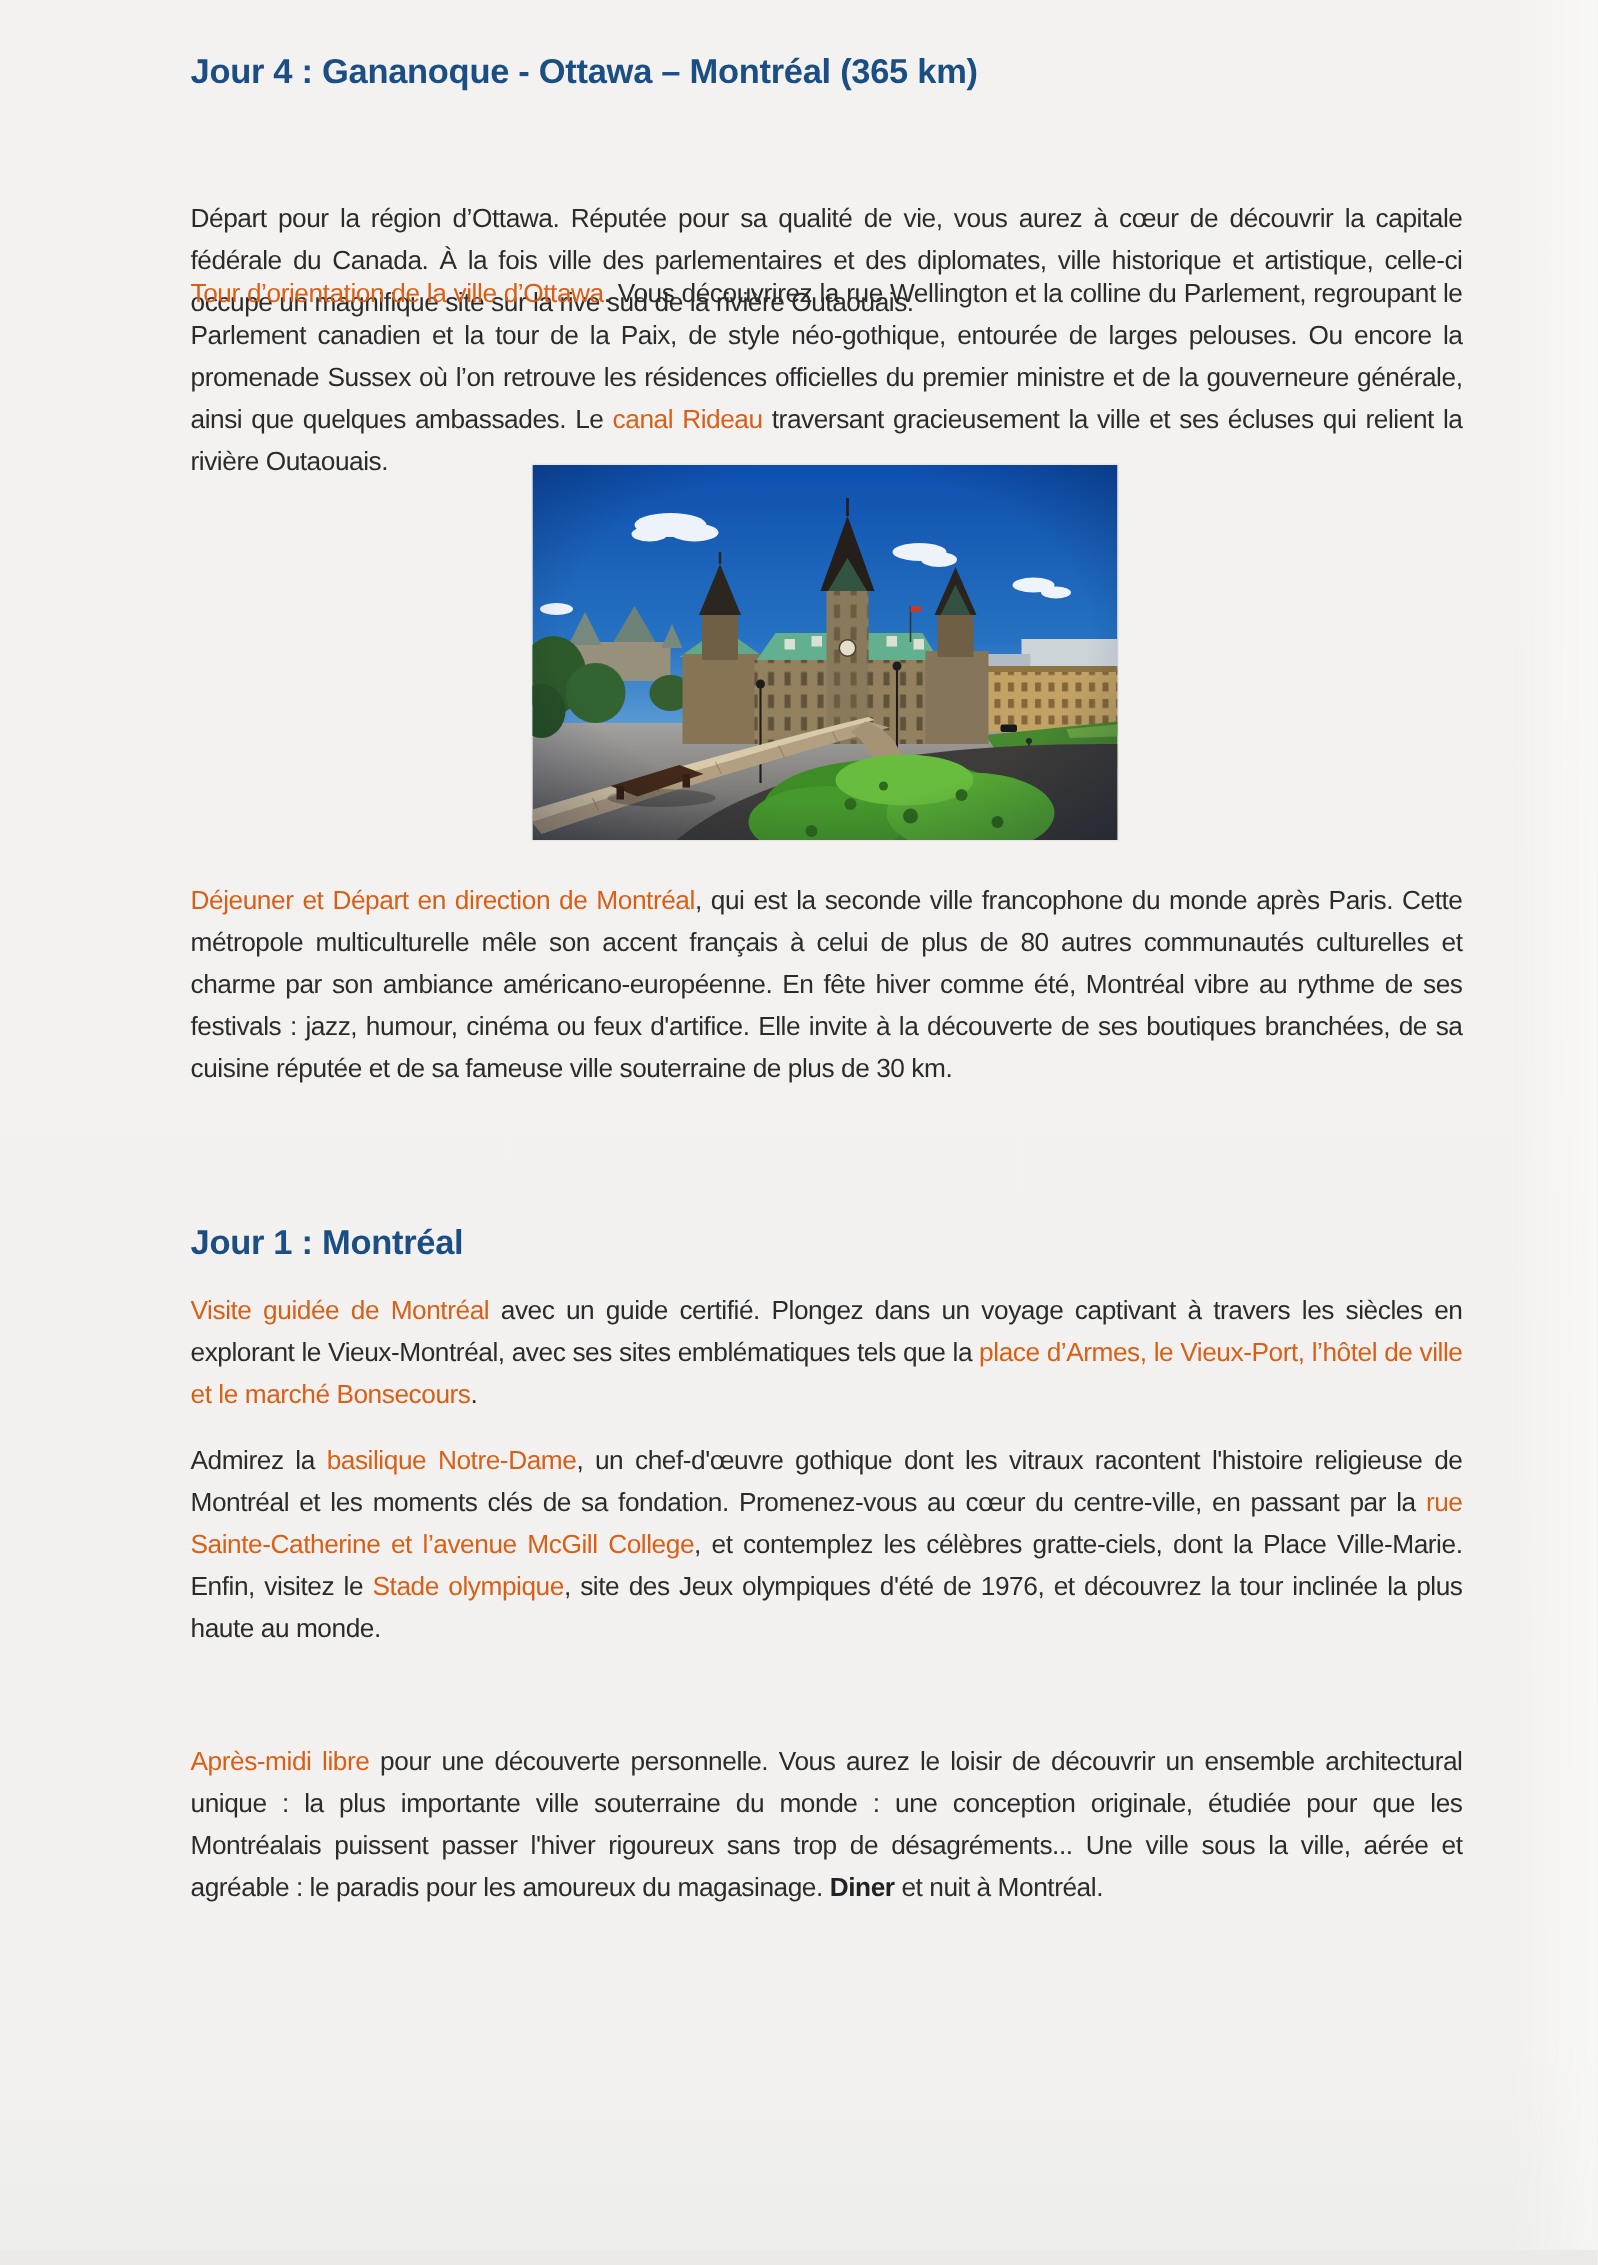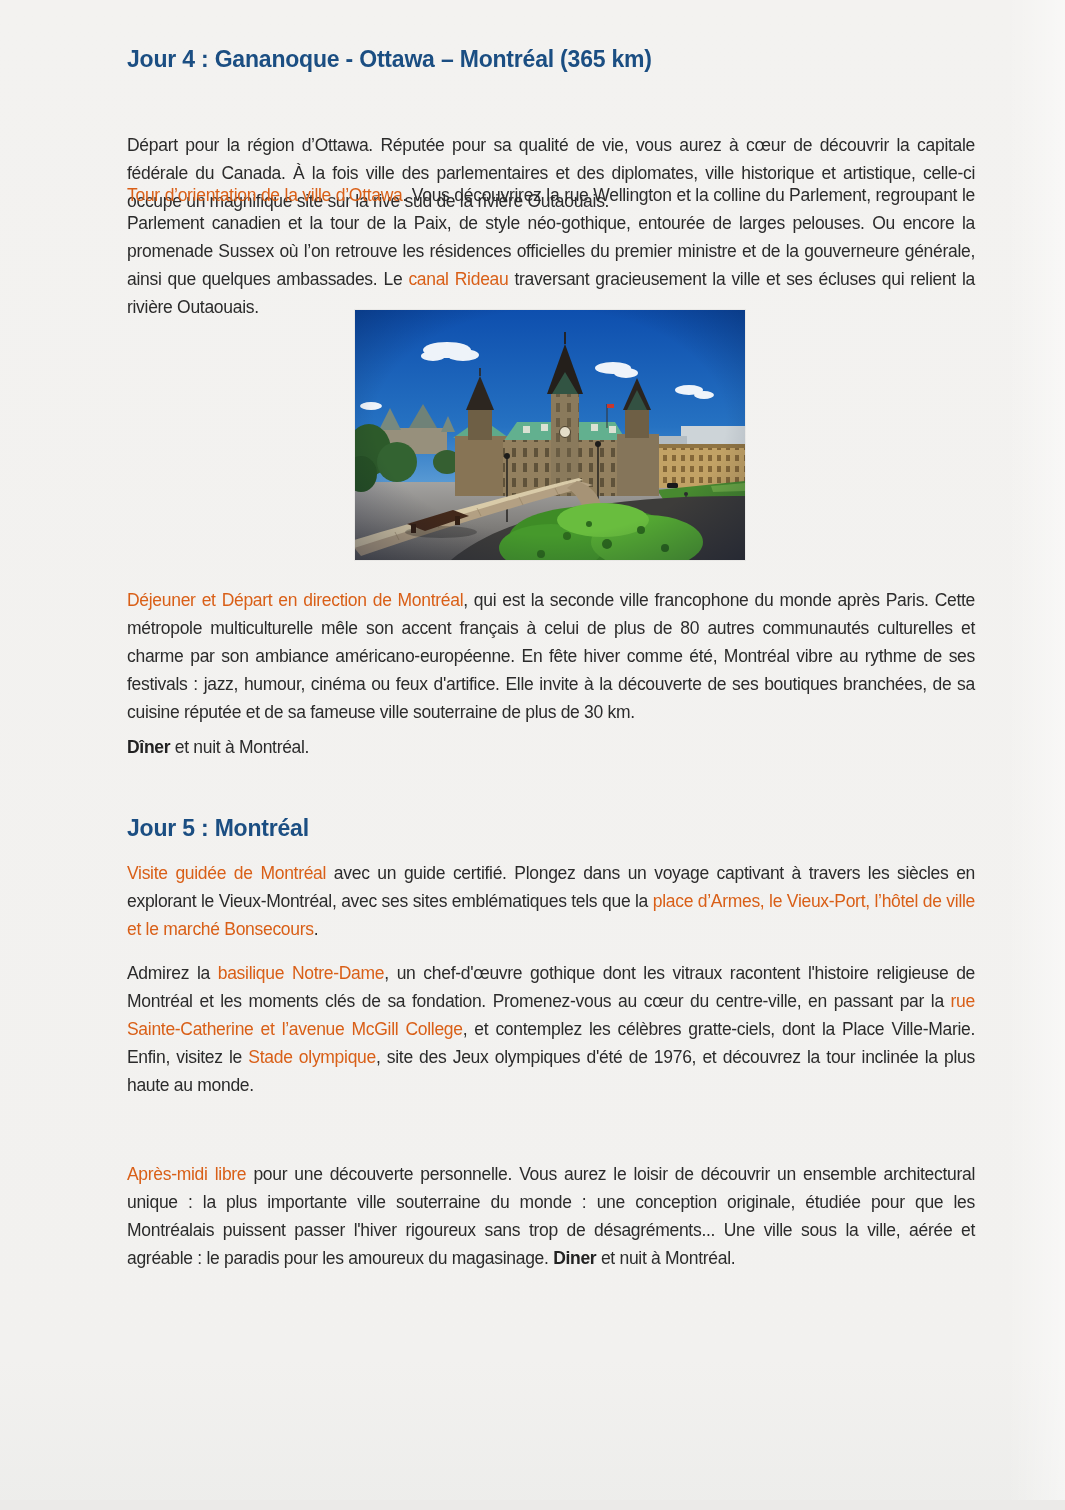--- a/index.html
+++ b/index.html
@@ -31,21 +31,21 @@
   }
   .photo svg{display:block;width:100%;height:100%;}
   .bottom-strip{position:absolute;left:0;bottom:0;width:100%;height:10px;background:#ebeae8;}
 </style>
 </head>
 <body>
 
 <div class="page">
   <div class="edge-light"></div>
 
-  <h1 class="day-title block" style="top:44px;">Jour 4 : Gananoque - Ottawa – Montréal (365 km)</h1>
+  <h1 class="day-title block" style="top:32px;">Jour 4 : Gananoque - Ottawa – Montréal (365 km)</h1>
 
   <p class="body block" style="top:83px;margin-top:48px;"><span class="seg-normal">Départ pour la région d’Ottawa.  Réputée pour sa qualité de vie, vous aurez à cœur de découvrir la capitale fédérale du Canada. À la fois ville des parlementaires et des diplomates, ville historique et artistique, celle-ci occupe un magnifique site sur la rive sud de la rivière Outaouais.</span></p>
 
   <p class="body block" style="top:181px;"><span class="seg-orange">Tour d’orientation de la ville d’Ottawa</span><span class="seg-normal">. Vous découvrirez la rue Wellington et la colline du Parlement, regroupant le Parlement canadien et la tour de la Paix, de style néo-gothique, entourée de larges pelouses. Ou encore la promenade Sussex où l’on retrouve les résidences officielles du premier ministre et de la gouverneure générale, ainsi que quelques ambassades. Le </span><span class="seg-orange">canal Rideau</span><span class="seg-normal"> traversant gracieusement la ville et ses écluses qui relient la rivière Outaouais.</span></p>
 
   <div class="photo">
     <svg viewBox="0 0 390 250" preserveAspectRatio="none">
       <defs>
         <linearGradient id="sky" x1="0" y1="0" x2="0" y2="1">
           <stop offset="0" stop-color="#0e4fae"></stop>
@@ -175,23 +175,22 @@
         <circle cx="310" cy="238" r="4"></circle>
           <circle cx="186" cy="244" r="4"></circle>
       </g>
 
       <rect width="390" height="250" fill="url(#vig)"></rect>
     </svg>
   </div>
 
   <p class="body block" style="top:586px;"><span class="seg-orange">Déjeuner et Départ en direction de Montréal</span><span class="seg-normal">, qui est la seconde ville francophone du monde après Paris. Cette métropole multiculturelle mêle son accent français à celui de plus de 80 autres communautés culturelles et charme par son ambiance américano-européenne. En fête hiver comme été, Montréal vibre au rythme de ses festivals : jazz, humour, cinéma ou feux d'artifice. Elle invite à la découverte de ses boutiques branchées, de sa cuisine réputée et de sa fameuse ville souterraine de plus de 30 km.</span></p>
 
-  <p class="body block" style="top:733px;"><span class="seg-bold">Dîner</span><span class="seg-normal"> et nuit à Montréal.</span></p>
 
-  <h1 class="day-title block" style="top:813px;">Jour 5 : Montréal</h1>
+  <h1 class="day-title block" style="top:813px;">Jour 1 : Montréal</h1>
 
   <p class="body block" style="top:859px;"><span class="seg-orange">Visite guidée de Montréal</span><span class="seg-normal"> avec un guide certifié. Plongez dans un voyage captivant à travers les siècles en explorant le Vieux-Montréal, avec ses sites emblématiques tels que la </span><span class="seg-orange">place d’Armes, le Vieux-Port, l’hôtel de ville et le marché Bonsecours</span><span class="seg-normal">.</span></p>
 
   <p class="body block" style="top:959px;"><span class="seg-normal">Admirez la </span><span class="seg-orange">basilique Notre-Dame</span><span class="seg-normal">, un chef-d'œuvre gothique dont les vitraux racontent l'histoire religieuse de Montréal et les moments clés de sa fondation. Promenez-vous au cœur du centre-ville, en passant par la </span><span class="seg-orange">rue Sainte-Catherine et l’avenue McGill College</span><span class="seg-normal">, et contemplez les célèbres gratte-ciels, dont la Place Ville-Marie. Enfin, visitez le </span><span class="seg-orange">Stade olympique</span><span class="seg-normal">, site des Jeux olympiques d'été de 1976, et découvrez la tour inclinée la plus haute au monde.</span></p>
 
 
   <p class="body block" style="top:1160px;"><span class="seg-orange">Après-midi libre</span><span class="seg-normal"> pour une découverte personnelle. Vous aurez le loisir de découvrir un ensemble architectural unique : la plus importante ville souterraine du monde : une conception originale, étudiée pour que les Montréalais puissent passer l'hiver rigoureux sans trop de désagréments... Une ville sous la ville, aérée et agréable : le paradis pour les amoureux du magasinage. </span><span class="seg-bold">Diner</span><span class="seg-normal"> et nuit à Montréal.</span></p>
 
   <div class="bottom-strip"></div>
 </div>

